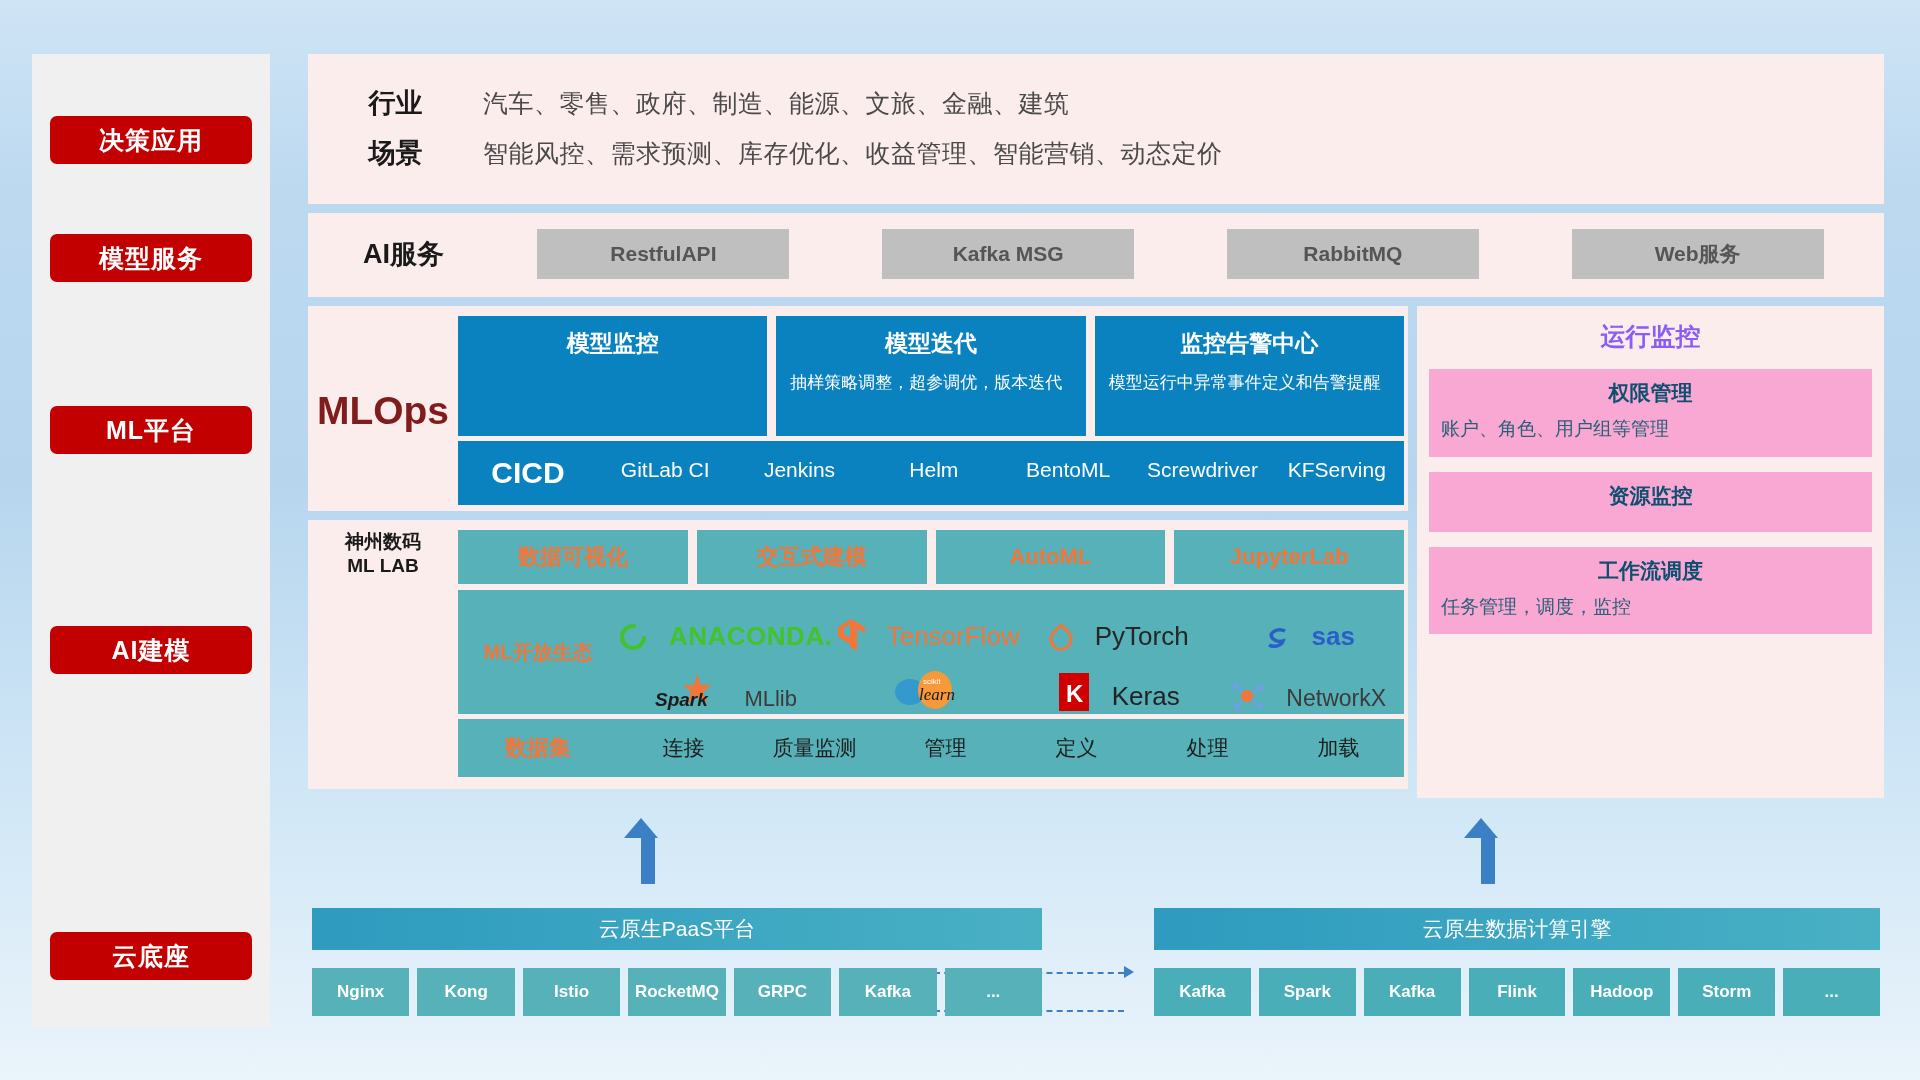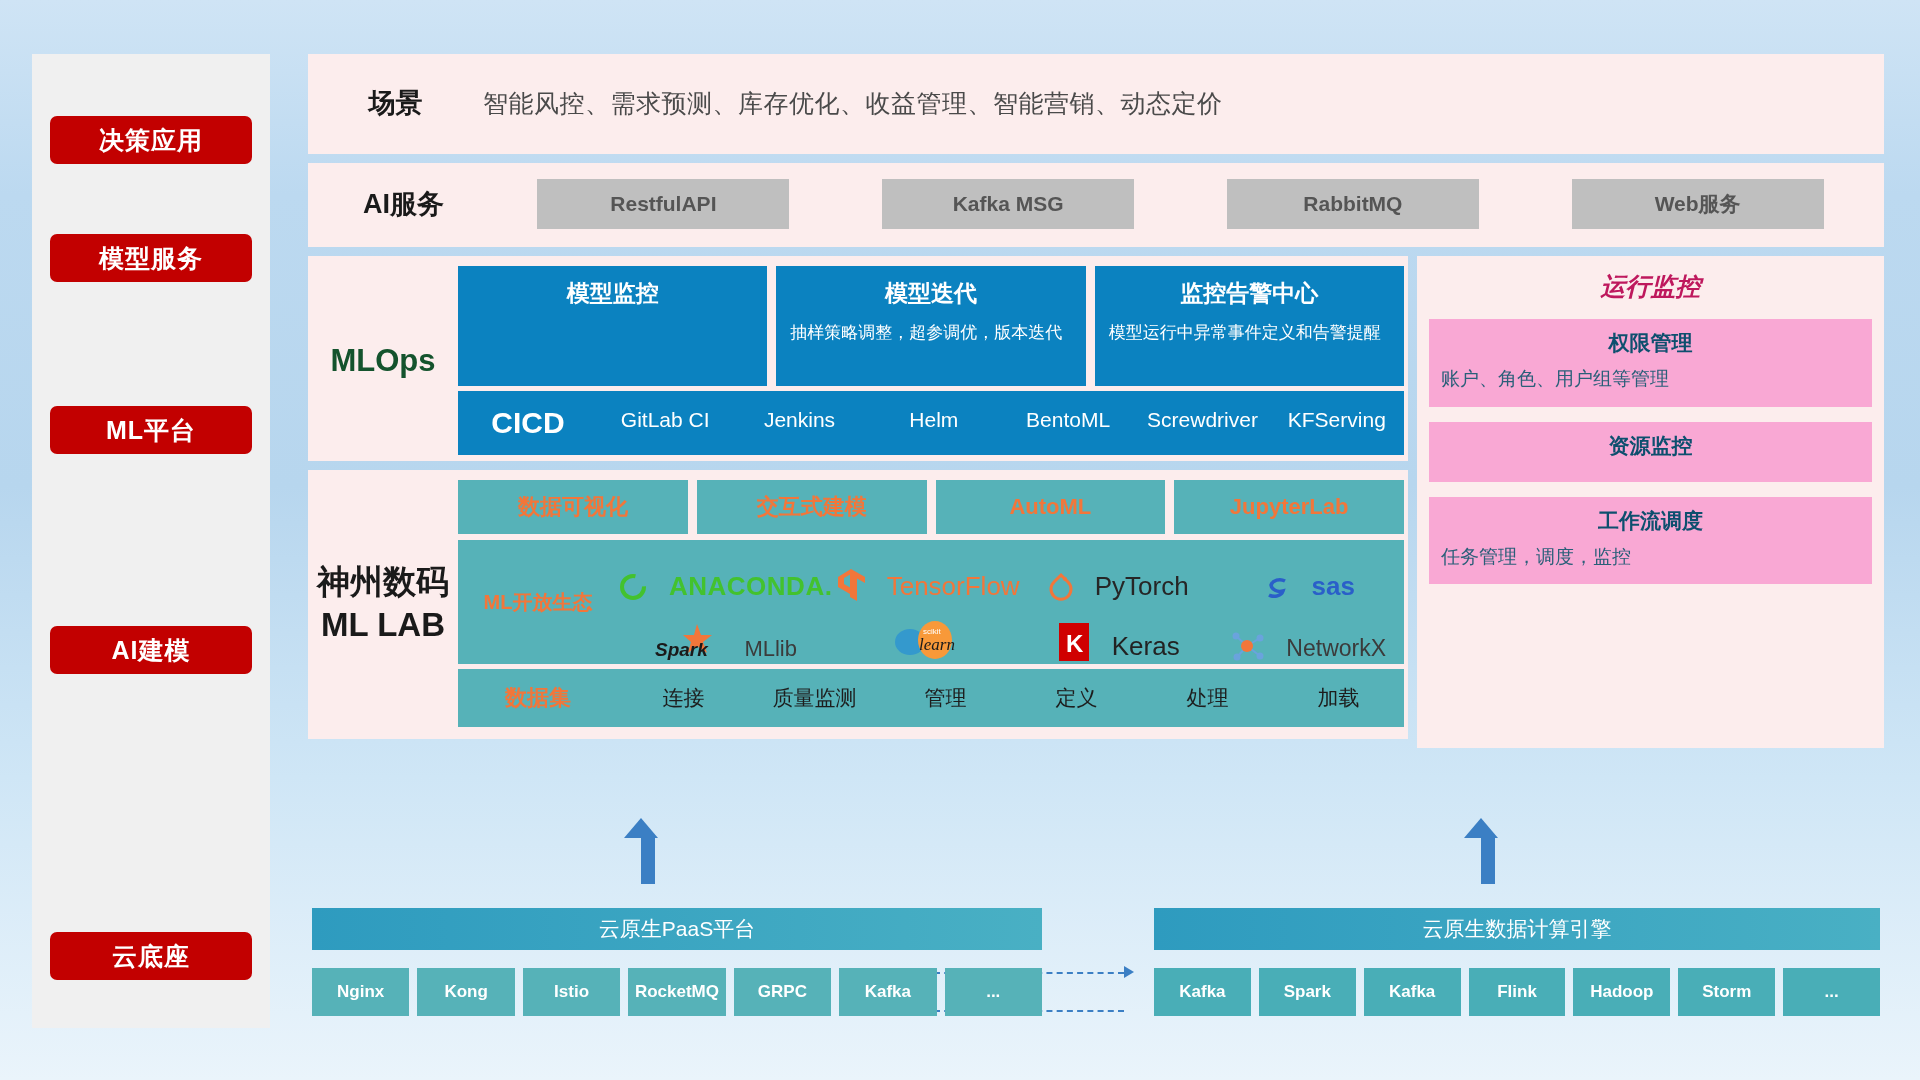--- a/index.html
+++ b/index.html
@@ -67,21 +67,21 @@
 
   
   #mid-wrap { display: flex; gap: 9px; }
   #mid-left { width: 1100px; flex: none; }
   #mid-right { flex: 1; }
 
   
   #band-mlops { display: flex; padding: 10px 0 6px 0; }
   #mlops-label {
     width: 150px; flex: none; display: flex; align-items: center;
-    justify-content: center; font-size: 31px; font-weight: bold; color: #14532d;
+    justify-content: center; font-size: 39px; font-weight: bold; color: #7f1d1d;
   }
   #mlops-body { flex: 1; padding-right: 4px; }
   #mlops-cards { display: flex; gap: 9px; margin-bottom: 5px; }
   .mlops-card {
     flex: 1; background: #0b82c0; color: #fff; padding: 12px 14px 16px 14px;
     min-height: 120px;
   }
   .mlops-card-title { font-size: 23px; font-weight: bold; text-align: center; margin-bottom: 12px; }
   .mlops-card-desc { font-size: 17px; line-height: 1.45; }
 
@@ -96,22 +96,22 @@
   .cicd-item {
     flex: 1; font-size: 21px; text-align: center;
     line-height: 1.0; padding: 0 2px;
     word-break: break-all; align-self: flex-start; margin-top: 18px;
   }
 
   
   #band-modeling { display: flex; padding: 10px 0 12px 0; }
   #modeling-label {
     width: 150px; flex: none; display: flex; flex-direction: column;
-    align-items: center; justify-content: center;
-    font-size: 33px; font-weight: bold; color: #1a1a1a; line-height: 1.28;
+    align-items: center; 
+    font-size: 19px; font-weight: bold; color: #1a1a1a; line-height: 1.28;
   }
   #modeling-body { flex: 1; padding-right: 4px; }
   #tool-row { display: flex; gap: 9px; margin-bottom: 6px; }
   .tool-box {
     flex: 1; height: 54px; background: #56b2b8;
     display: flex; align-items: center; justify-content: center;
     color: #f2763a; font-size: 22px; font-weight: bold;
   }
   #eco-row {
     background: #56b2b8; display: flex; align-items: center;
@@ -133,21 +133,21 @@
   }
   .ds-item { flex: 1; text-align: center; font-size: 21px; color: #1d1d1d; }
 
   
   #monitor-panel {
     background: #fceded; height: 100%;
     padding: 14px 12px 14px 12px;
   }
   #monitor-title {
     text-align: center; font-size: 25px; font-weight: bold;
-    color: #be185d; margin-bottom: 16px; font-style: italic;
+    color: #8b5cf6; margin-bottom: 16px;
   }
   .mon-card {
     background: #f9a8d4; margin-bottom: 15px; padding: 10px 12px 14px 12px;
   }
   .mon-card-title {
     text-align: center; font-size: 21px; font-weight: bold;
     color: #0d4f6e; margin-bottom: 8px;
   }
   .mon-card-desc { font-size: 19px; color: #2a5f79; line-height: 1.45; }
 
@@ -198,20 +198,24 @@
       <span>AI建模</span>
     </div>
   <div class="rail-chip" id="chip-4">
       <span>云底座</span>
     </div>
 </div>
 
 <div id="main">
 
   <div class="band" id="band-industry">
+    <div class="kv-row">
+      <div class="kv-key">行业</div>
+      <div class="kv-val">汽车、零售、政府、制造、能源、文旅、金融、建筑</div>
+    </div>
     <div class="kv-row">
       <div class="kv-key">场景</div>
       <div class="kv-val">智能风控、需求预测、库存优化、收益管理、智能营销、动态定价</div>
     </div>
   </div>
 
   <div class="band" id="band-aiservice">
     <div id="aiservice-label">AI服务</div>
     <div id="aiservice-items">
       <div class="svc-slot">

